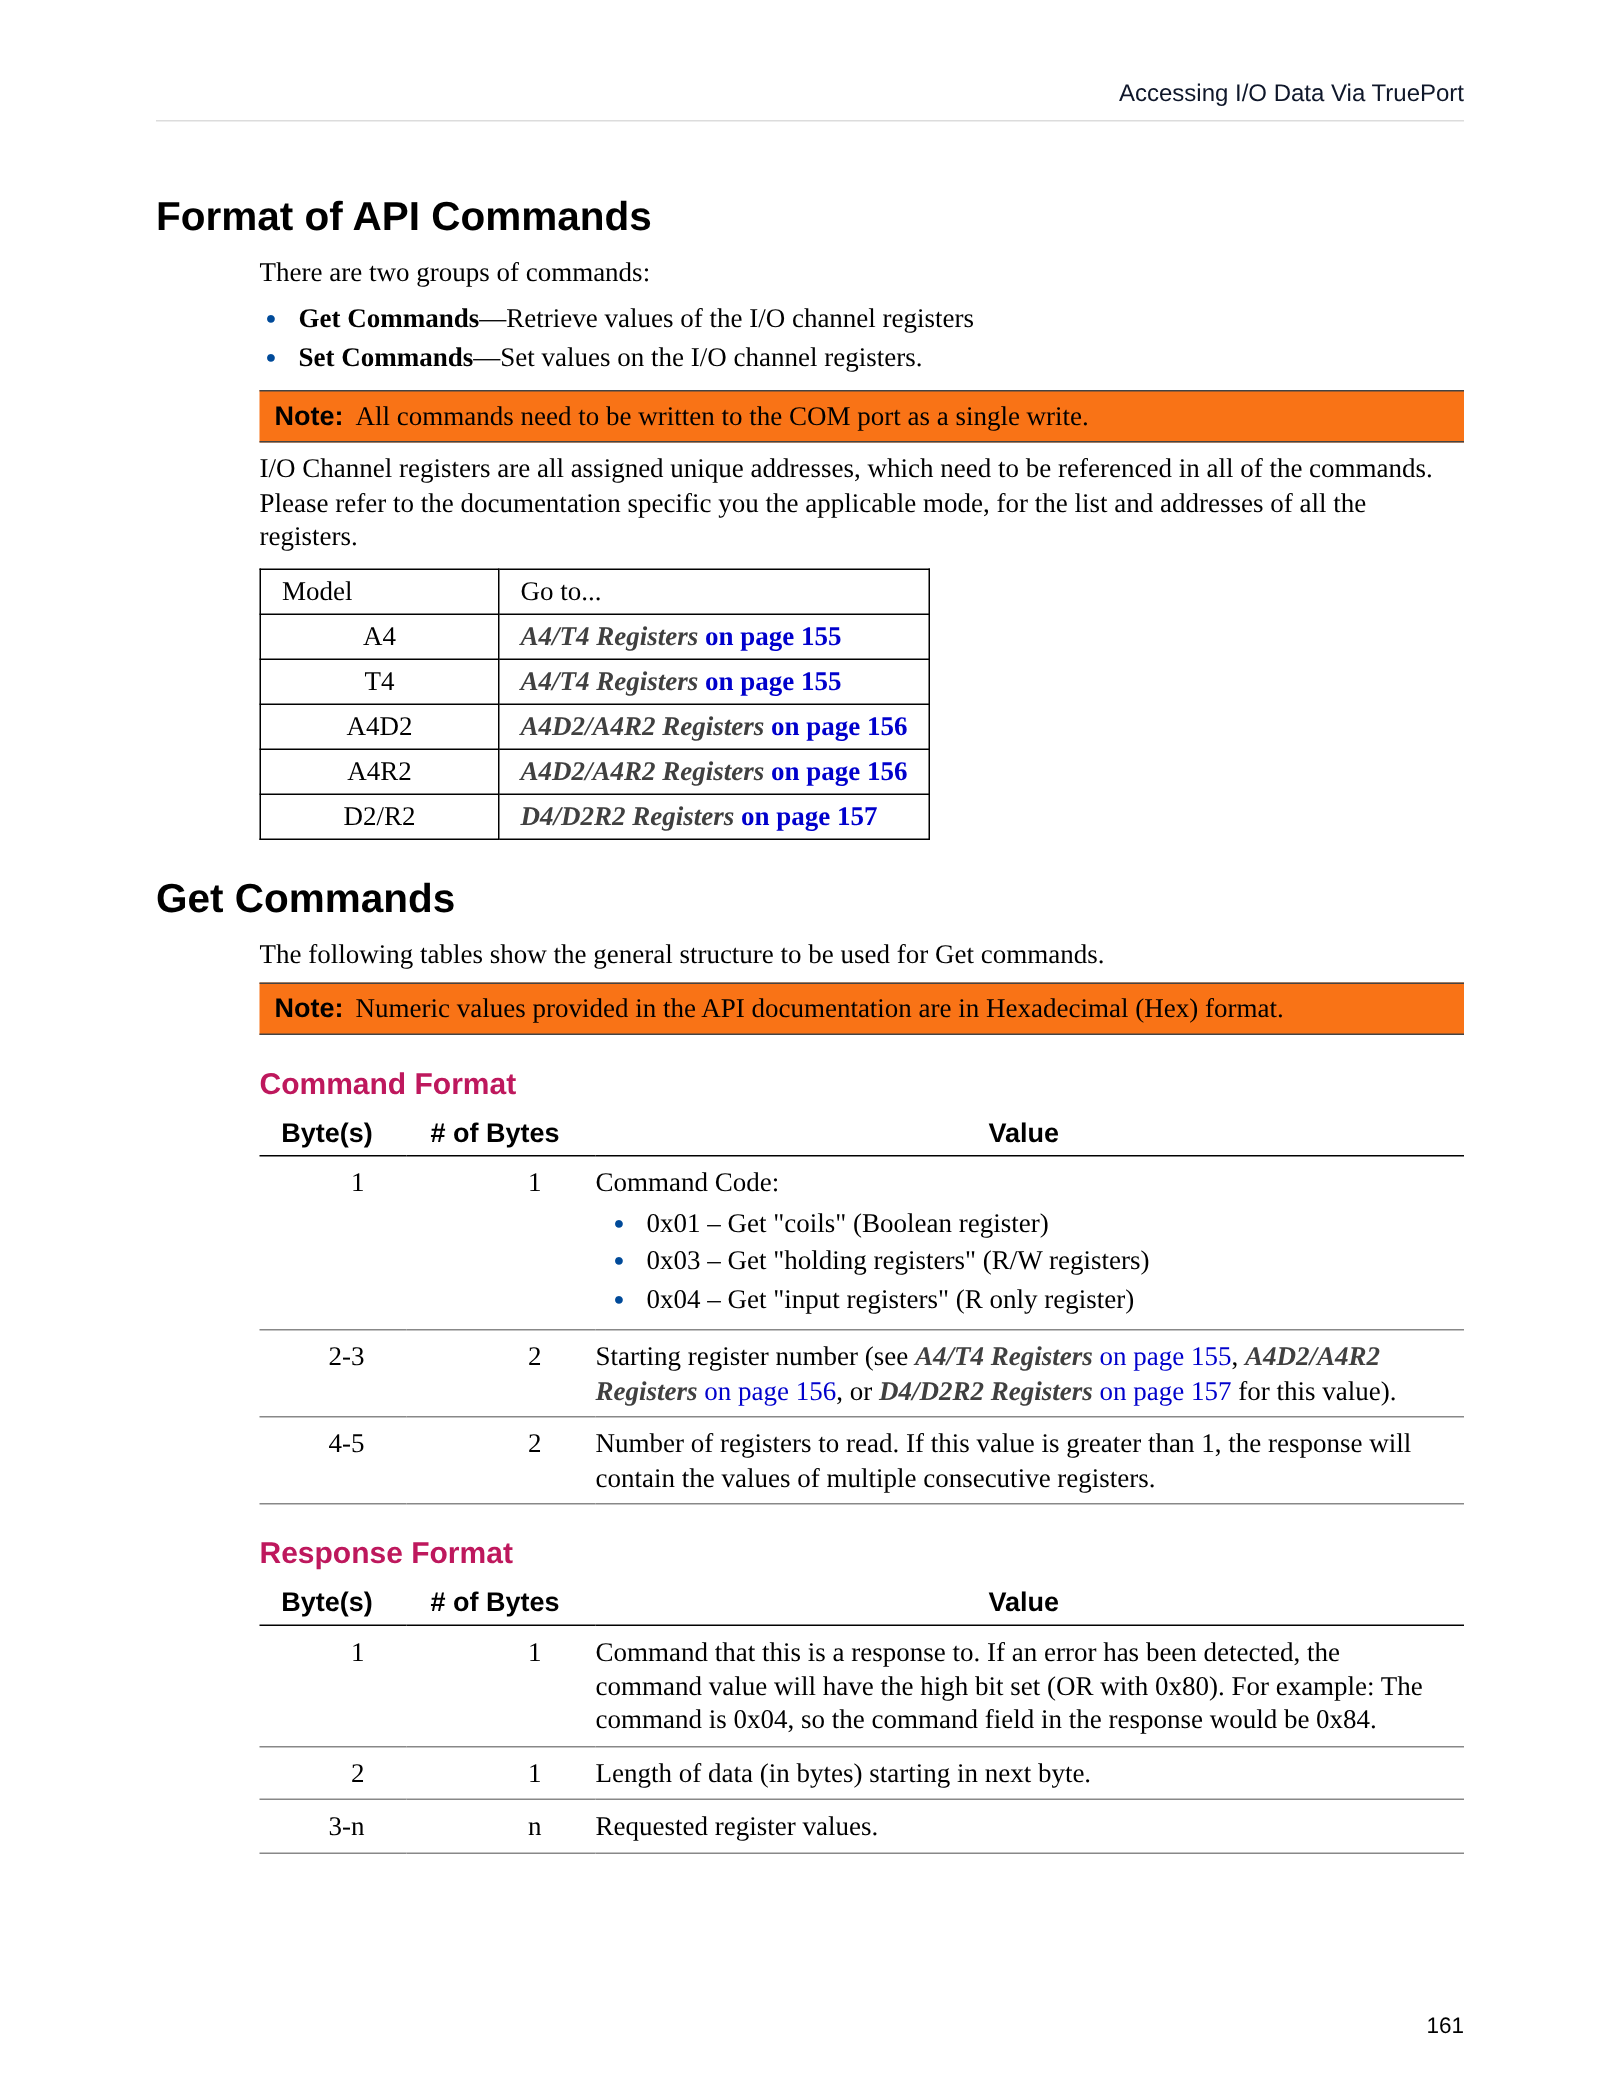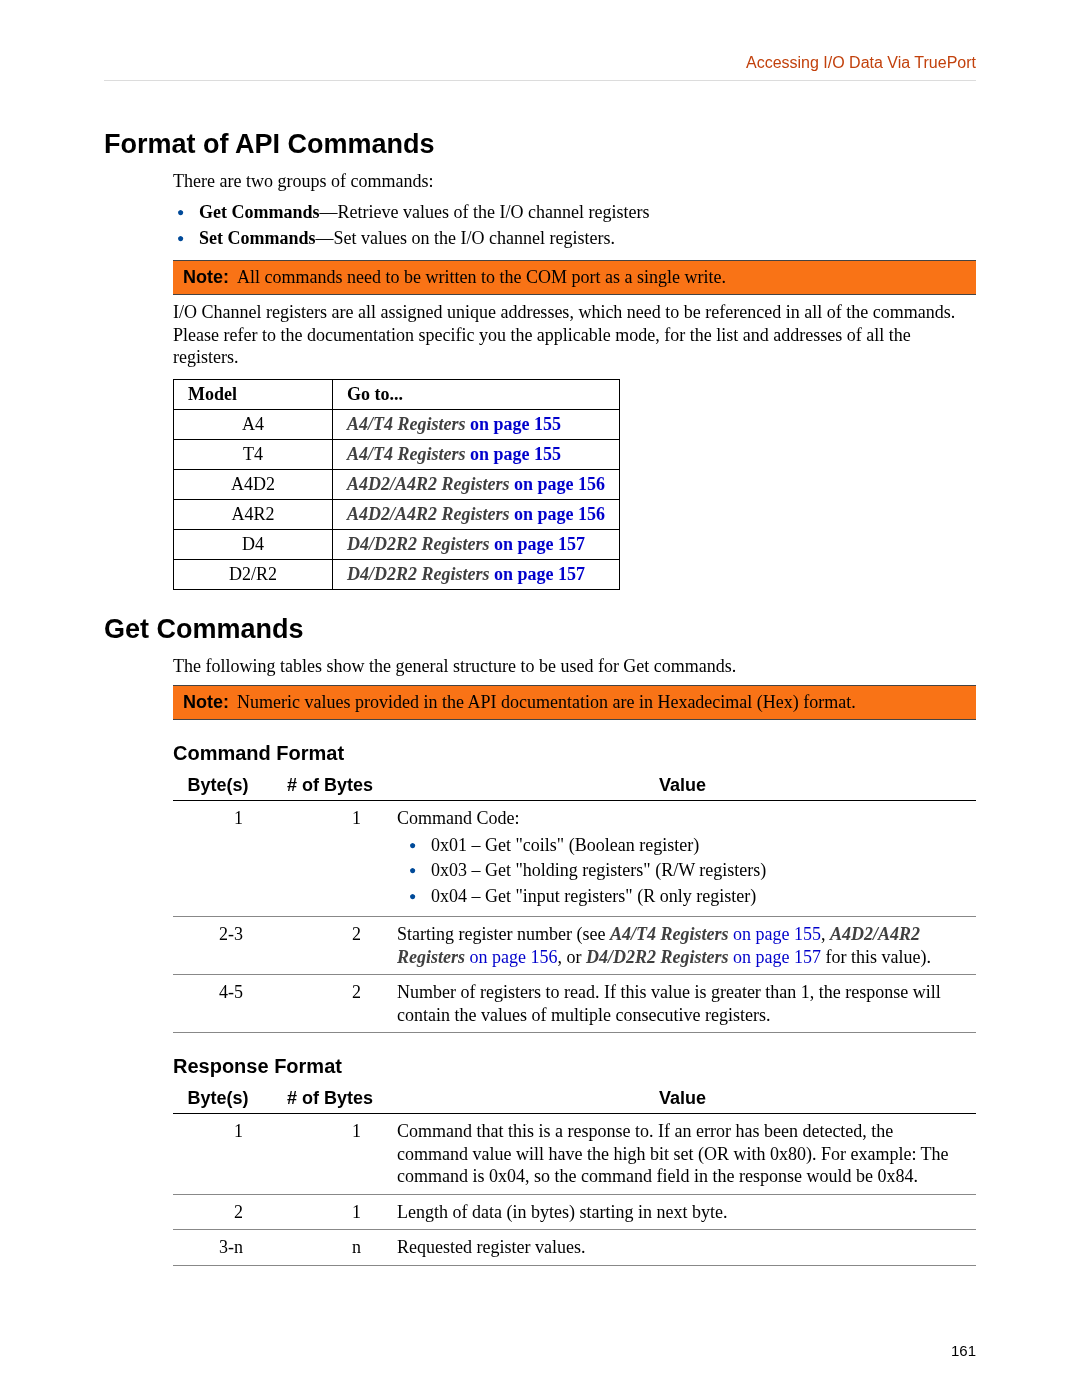--- a/index.html
+++ b/index.html
@@ -12,21 +12,21 @@
     width: 1080px;
     height: 1397px;
     position: relative;
     box-sizing: border-box;
     padding: 54px 104px 0 104px;
   }
   .header-line {
     text-align: right;
     font-family: Arial, Helvetica, sans-serif;
     font-size: 16px;
-    color: #c2410c;
+    color: #0f172a;
     padding-bottom: 8px;
     border-bottom: 1px solid #dcdcdc;
     margin-bottom: 48px;
   }
   h1.sect {
     font-family: Arial, Helvetica, sans-serif;
     font-weight: bold;
     font-size: 27px;
     margin: 0 0 10px 0;
   }
@@ -82,40 +82,40 @@
   }
   table.model-table th, table.model-table td {
     border: 1px solid #000;
     padding: 4px 14px;
     font-size: 18px;
     text-align: left;
     vertical-align: top;
   }
   table.model-table th {
     font-family: "Times New Roman", Times, serif;
-    font-weight: bold;
+    font-weight: normal;
   }
   table.model-table td.model-col {
     text-align: center;
     width: 130px;
   }
   .link-blue {
     color: #404040;
     font-weight: bold;
     font-style: italic;
     text-decoration: none;
   }
   .link-trail {
     color: #0000cc;
     font-weight: bold;
   }
   h2.sub {
     font-family: Arial, Helvetica, sans-serif;
     font-weight: bold;
-    color: #000000;
+    color: #be185d;
     font-size: 20px;
     margin: 22px 0 6px 0;
   }
   table.fmt-table {
     border-collapse: collapse;
     width: 100%;
     font-size: 18px;
   }
   table.fmt-table thead th {
     font-family: Arial, Helvetica, sans-serif;
@@ -198,24 +198,20 @@
           <td class="model-col">T4</td>
           <td><a class="link-blue">A4/T4 Registers</a><span class="link-trail"> on page 155</span></td>
         </tr>
         <tr>
           <td class="model-col">A4D2</td>
           <td><a class="link-blue">A4D2/A4R2 Registers</a><span class="link-trail"> on page 156</span></td>
         </tr>
         <tr>
           <td class="model-col">A4R2</td>
           <td><a class="link-blue">A4D2/A4R2 Registers</a><span class="link-trail"> on page 156</span></td>
-        </tr>
-        <tr>
-          <td class="model-col">D4</td>
-          <td><a class="link-blue">D4/D2R2 Registers</a><span class="link-trail"> on page 157</span></td>
         </tr>
         <tr>
           <td class="model-col">D2/R2</td>
           <td><a class="link-blue">D4/D2R2 Registers</a><span class="link-trail"> on page 157</span></td>
         </tr>
       </tbody>
     </table>
   </div>
 
   <h1 class="sect">Get Commands</h1>

